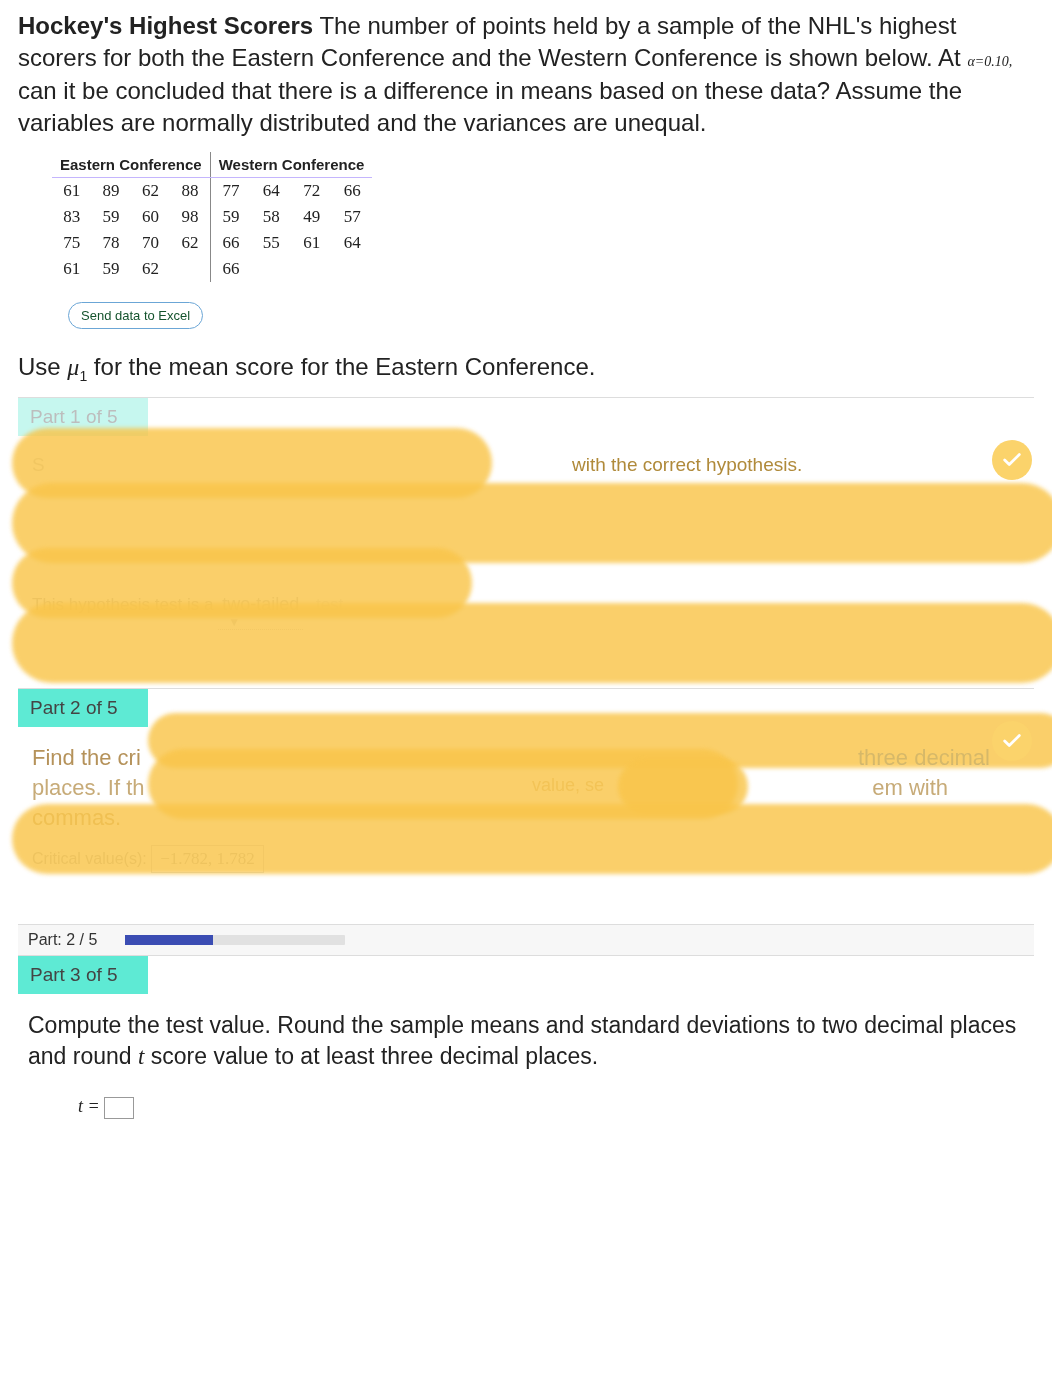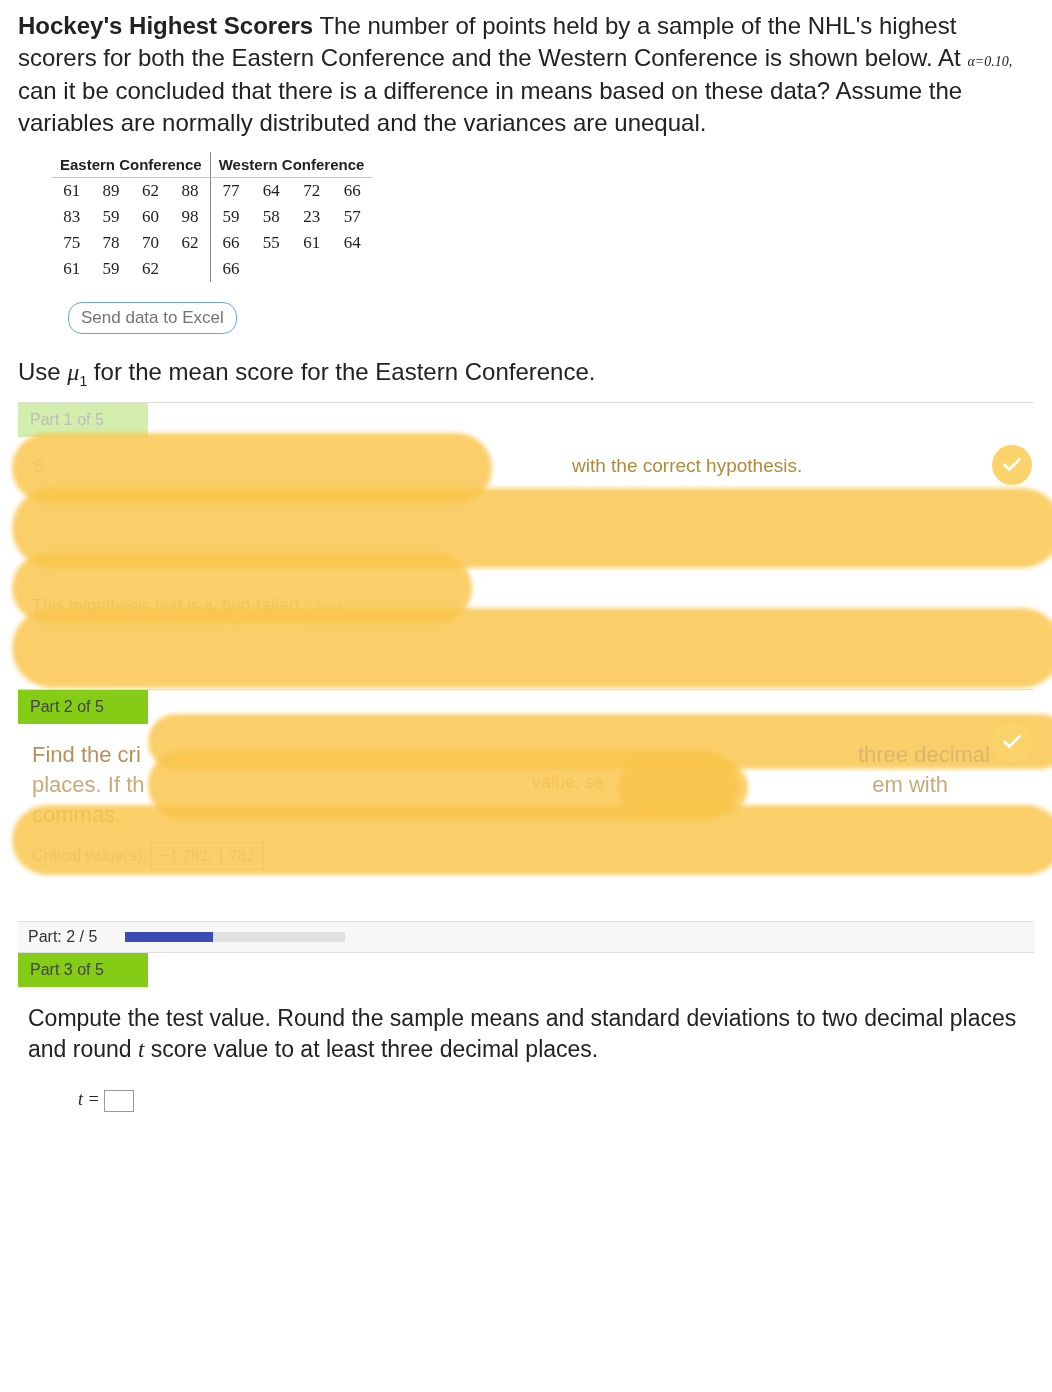--- a/index.html
+++ b/index.html
@@ -18,35 +18,35 @@
   .data-table { border-collapse: collapse; margin: 6px 0 10px 34px; }
   .data-table th { font-weight: 700; font-size: 15px; padding: 4px 8px; border-bottom: 1px solid #c4b5fd; }
   .data-table td { font-size: 17px; padding: 3px 10px; text-align: center; font-family: 'Times New Roman', serif; }
   .data-table .col-divider { border-right: 1px solid #888; }
   .data-table th.col-divider { border-right: 1px solid #888; }
 
   .send-btn {
     margin: 10px 0 18px 50px;
     display: inline-block;
     border: 1px solid #6ba6d6;
-    color: #737373;
+    color: #14532d;
     background: #fff;
     border-radius: 14px;
-    font-size: 17px;
+    font-size: 13px;
     padding: 5px 12px;
     cursor: pointer;
   }
   .use-line { font-size: 24px; margin: 6px 0 14px 0; }
   .sub { font-size: 14px; vertical-align: sub; }
 
   .part-container { position: relative; margin: 0 0 22px 0; }
   .part-header {
-    background: #84cc16;
+    background: #5eead4;
     padding: 8px 12px;
-    font-size: 16px;
+    font-size: 19px;
     color: #444;
     display: inline-block;
     min-width: 130px;
   }
   .part-body { padding: 18px 14px 22px 14px; font-size: 22px; color: #444; position: relative; }
   .faded { opacity: 0.35; }
 
   .highlighter {
     position: absolute;
     background: #f9c54a;
@@ -126,21 +126,21 @@
       <td>72</td>
       <td>66</td>
     </tr>
     <tr>
       <td>83</td>
       <td>59</td>
       <td>60</td>
       <td class="col-divider">98</td>
       <td>59</td>
       <td>58</td>
-      <td>23</td>
+      <td>49</td>
       <td>57</td>
     </tr>
     <tr>
       <td>75</td>
       <td>78</td>
       <td>70</td>
       <td class="col-divider">62</td>
       <td>66</td>
       <td>55</td>
       <td>61</td>

